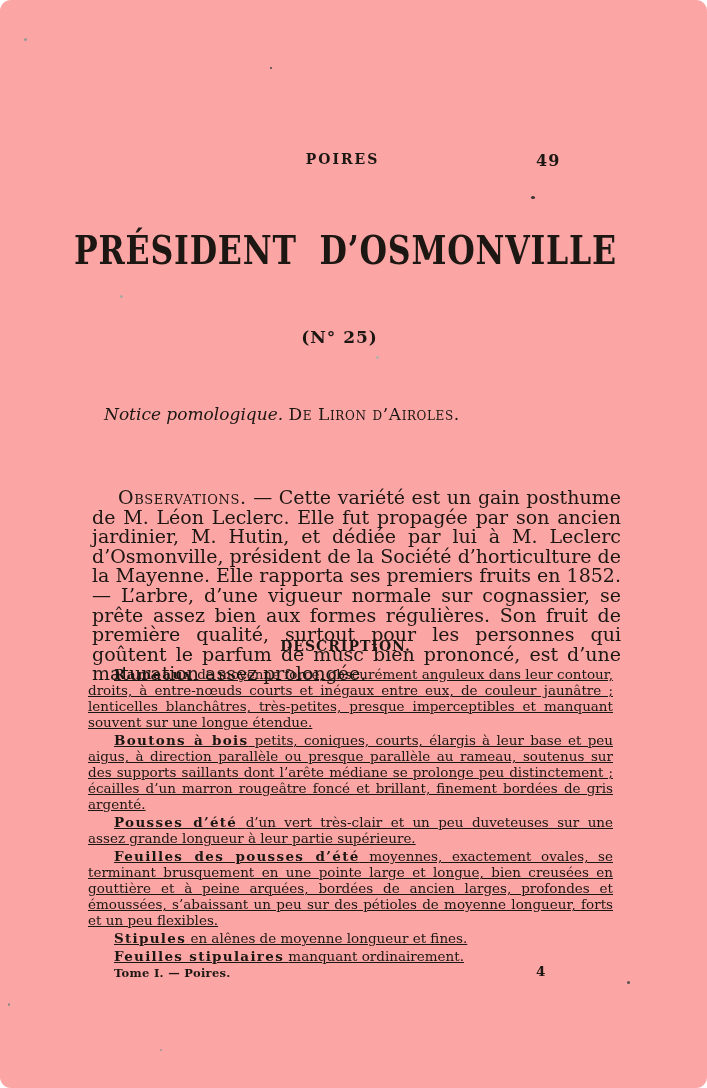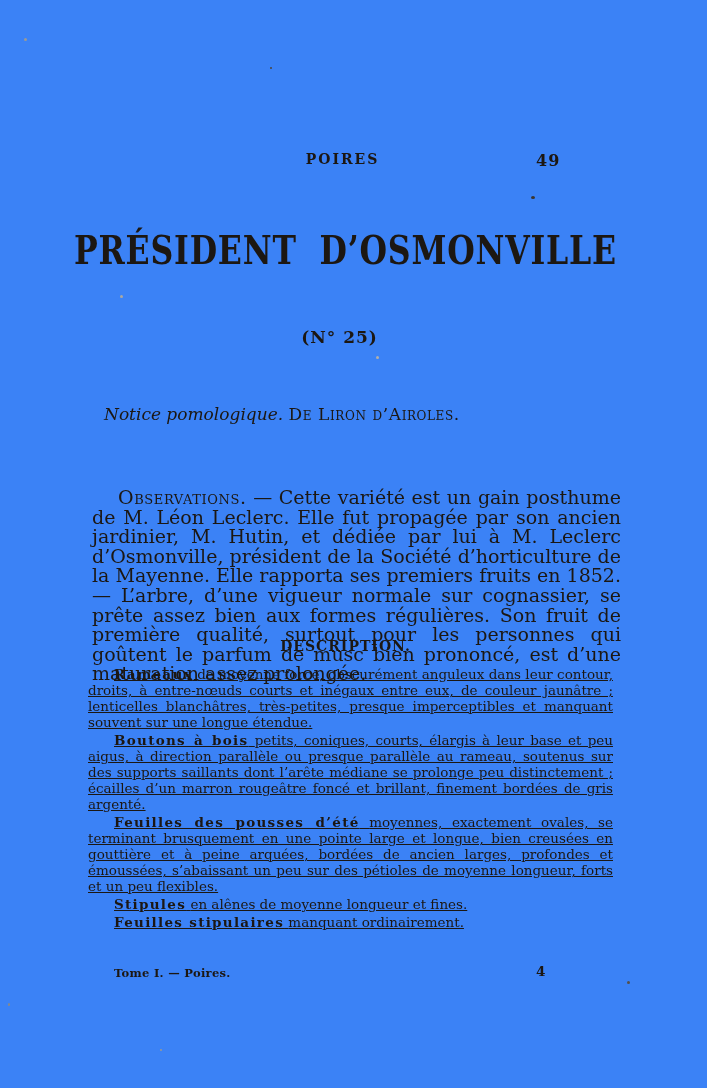--- a/index.html
+++ b/index.html
@@ -2,24 +2,25 @@
 <html lang="fr"><head>
 <meta charset="utf-8">
 <style>
   * { box-sizing: border-box; }
   html, body { margin: 0; padding: 0; background: #ffffff; }
 
   .page {
     position: relative;
     width: 707px;
     height: 1088px;
-    background: #3b82f6;
+    background: #fca5a5;
     color: #1c1712;
     font-family: "DejaVu Serif", "Liberation Serif", serif;
     overflow: hidden;
+    border-radius: 11px;
   }
 
   
   .running-title {
     position: absolute;
     top: 151px; left: 0; width: 100%;
     text-align: center;
     font-size: 14px;
     font-weight: bold;
     letter-spacing: 2px;
@@ -162,20 +163,24 @@
   <div class="description-heading">DESCRIPTION.</div>
 
   <div class="description">
     <p>
       <span class="term">Rameaux</span>
       <span>de moyenne force, obscurément anguleux dans leur contour, droits, à entre-nœuds courts et inégaux entre eux, de couleur jaunâtre ; lenticelles blanchâtres, très-petites, presque imperceptibles et manquant souvent sur une longue étendue.</span>
     </p>
     <p>
       <span class="term">Boutons à bois</span>
       <span>petits, coniques, courts, élargis à leur base et peu aigus, à direction parallèle ou presque parallèle au rameau, soutenus sur des supports saillants dont l’arête médiane se prolonge peu distinctement ; écailles d’un marron rougeâtre foncé et brillant, finement bordées de gris argenté.</span>
+    </p>
+    <p>
+      <span class="term">Pousses d’été</span>
+      <span>d’un vert très-clair et un peu duveteuses sur une assez grande longueur à leur partie supérieure.</span>
     </p>
     <p>
       <span class="term">Feuilles des pousses d’été</span>
       <span>moyennes, exactement ovales, se terminant brusquement en une pointe large et longue, bien creusées en gouttière et à peine arquées, bordées de ancien larges, profondes et émoussées, s’abaissant un peu sur des pétioles de moyenne longueur, forts et un peu flexibles.</span>
     </p>
     <p>
       <span class="term">Stipules</span>
       <span>en alênes de moyenne longueur et fines.</span>
     </p>
     <p>

